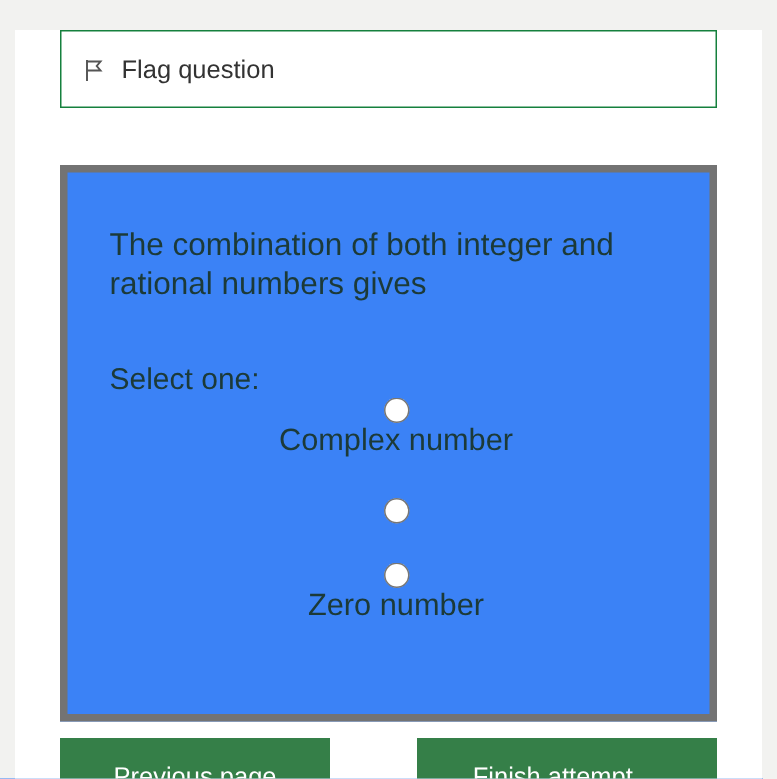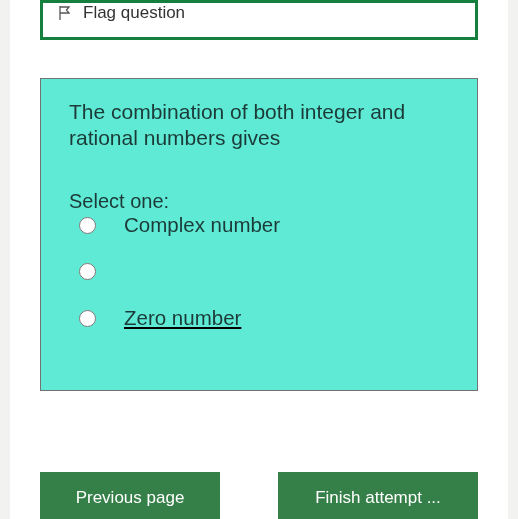--- a/index.html
+++ b/index.html
@@ -14,62 +14,64 @@
   .page {
     padding: 0 10px;
   }
   .inner {
     background: #ffffff;
     padding: 0 30px;
     min-height: 519px;
     position: relative;
   }
   .flag-box {
-    border: 3px solid #15803d;
-    padding: 0 14px 14px 14px;
+    border: 1px solid #15803d;
+    padding: 16px 14px 14px 14px;
     margin-bottom: 38px;
+    margin-top: 20px;
   }
   .flag-item {
     display: flex;
     align-items: center;
     gap: 10px;
     color: #333333;
     font-size: 17px;
   }
   .flag-icon svg {
     width: 16px;
     height: 16px;
     display: block;
   }
   .question-box {
-    background: #5eead4;
-    border: 1px solid #737373;
-    padding: 20px 28px 48px 28px;
+    background: #3b82f6;
+    border: 5px solid #737373;
+    padding: 36px 28px 48px 28px;
   }
   .question-text {
     color: #1c3a38;
     font-size: 21px;
     line-height: 1.22;
     font-weight: 400;
     margin-bottom: 40px;
   }
   .prompt {
     color: #1c3a38;
     font-size: 20px;
   }
   .options {
     padding-left: 10px;
   }
   .option {
     display: flex;
     align-items: center;
-    gap: 28px;
+    gap: 0;
     margin-bottom: 26px;
+    flex-direction: column;
   }
-  .option:last-child { margin-bottom: 12px; text-decoration: underline; }
+  .option:last-child { margin-bottom: 12px; }
   .option input[type="radio"] {
     width: 17px;
     height: 17px;
     accent-color: #555;
     cursor: pointer;
   }
   .option label {
     color: #1c3a38;
     font-size: 20.5px;
     cursor: pointer;

